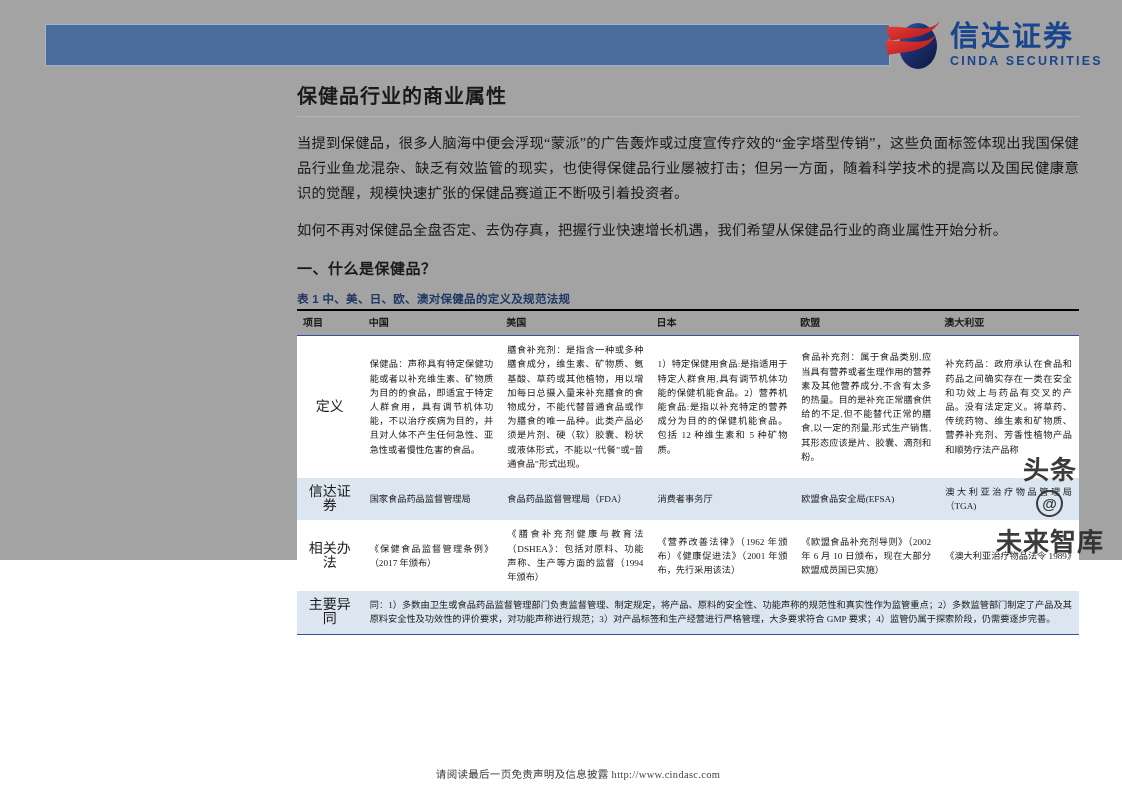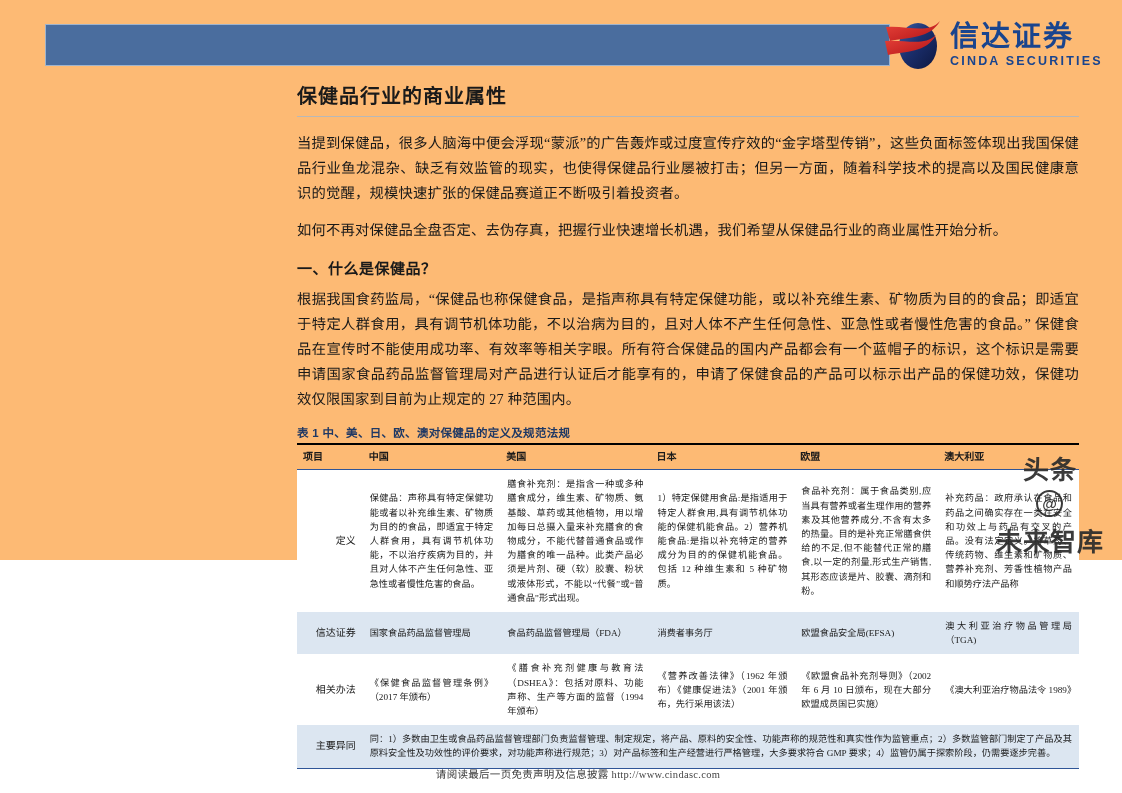--- a/index.html
+++ b/index.html
@@ -12,21 +12,21 @@
     background: #ffffff;
     font-family: "Liberation Serif", "DejaVu Serif", serif;
     overflow: hidden;
     position: relative;
   }
 
   .page {
     position: relative;
     width: 1122px;
     height: 560px;
-    background: #fdba74;
+    background: #a3a3a3;
   }
 
   
   .header-band {
     position: absolute;
     left: 45px;
     top: 24px;
     width: 845px;
     height: 42px;
     background: #4a6d9e;
@@ -143,23 +143,23 @@
     border-bottom: 1px solid #2f5597;
     color: #1a1a1a;
     vertical-align: bottom;
   }
   table.cmp td {
     padding: 7px 7px 7px 7px;
     vertical-align: middle;
     text-align: justify;
   }
   table.cmp td.rowlabel {
-    text-align: right;
+    text-align: center;
     vertical-align: middle;
-    font-size: 10px;
+    font-size: 14px;
   }
   tr.shade td { background: #dce6f1; }
   tr.plain  td { background: #ffffff; }
   tr.def td { vertical-align: middle; }
   td.span-all { text-align: justify; }
 
   .col-item { width: 8.4%; }
   .col-cn   { width: 17.6%; }
   .col-us   { width: 19.2%; }
   .col-jp   { width: 18.4%; }
@@ -249,21 +249,20 @@
 
   <div class="content">
 
     <h1 class="doc-title">保健品行业的商业属性</h1>
 
     <p class="para">当提到保健品，很多人脑海中便会浮现“蒙派”的广告轰炸或过度宣传疗效的“金字塔型传销”，这些负面标签体现出我国保健品行业鱼龙混杂、缺乏有效监管的现实，也使得保健品行业屡被打击；但另一方面，随着科学技术的提高以及国民健康意识的觉醒，规模快速扩张的保健品赛道正不断吸引着投资者。</p>
     <p class="para">如何不再对保健品全盘否定、去伪存真，把握行业快速增长机遇，我们希望从保健品行业的商业属性开始分析。</p>
 
     <h2 class="section-heading">一、什么是保健品？</h2>
 
-    <p class="para">根据我国食药监局，“保健品也称保健食品，是指声称具有特定保健功能，或以补充维生素、矿物质为目的的食品；即适宜于特定人群食用，具有调节机体功能，不以治病为目的，且对人体不产生任何急性、亚急性或者慢性危害的食品。” 保健食品在宣传时不能使用成功率、有效率等相关字眼。所有符合保健品的国内产品都会有一个蓝帽子的标识，这个标识是需要申请国家食品药品监督管理局对产品进行认证后才能享有的，申请了保健食品的产品可以标示出产品的保健功效，保健功效仅限国家到目前为止规定的 27 种范围内。</p>
 
     <div class="table-caption">表 1 中、美、日、欧、澳对保健品的定义及规范法规</div>
 
     <table class="cmp">
       <colgroup>
         <col class="col-item">
           <col class="col-cn">
           <col class="col-us">
         <col class="col-jp">
           <col class="col-eu">

